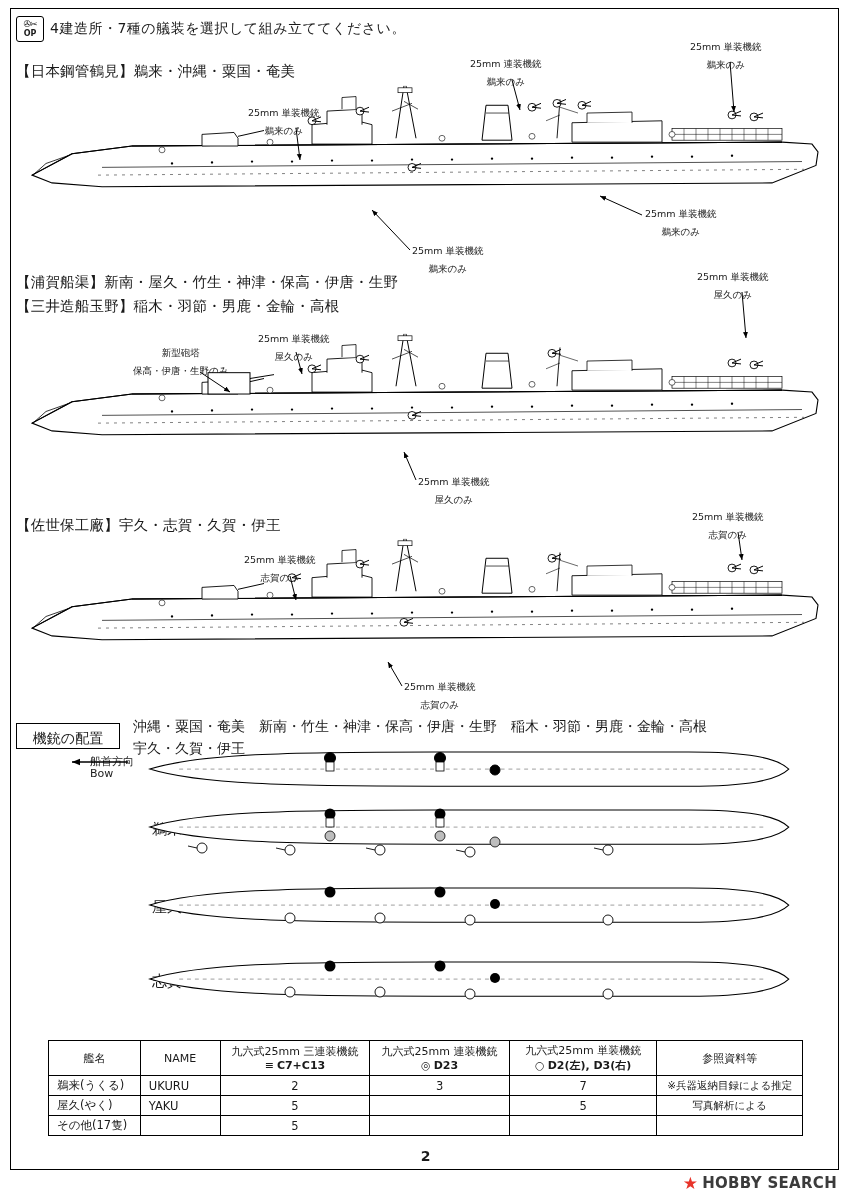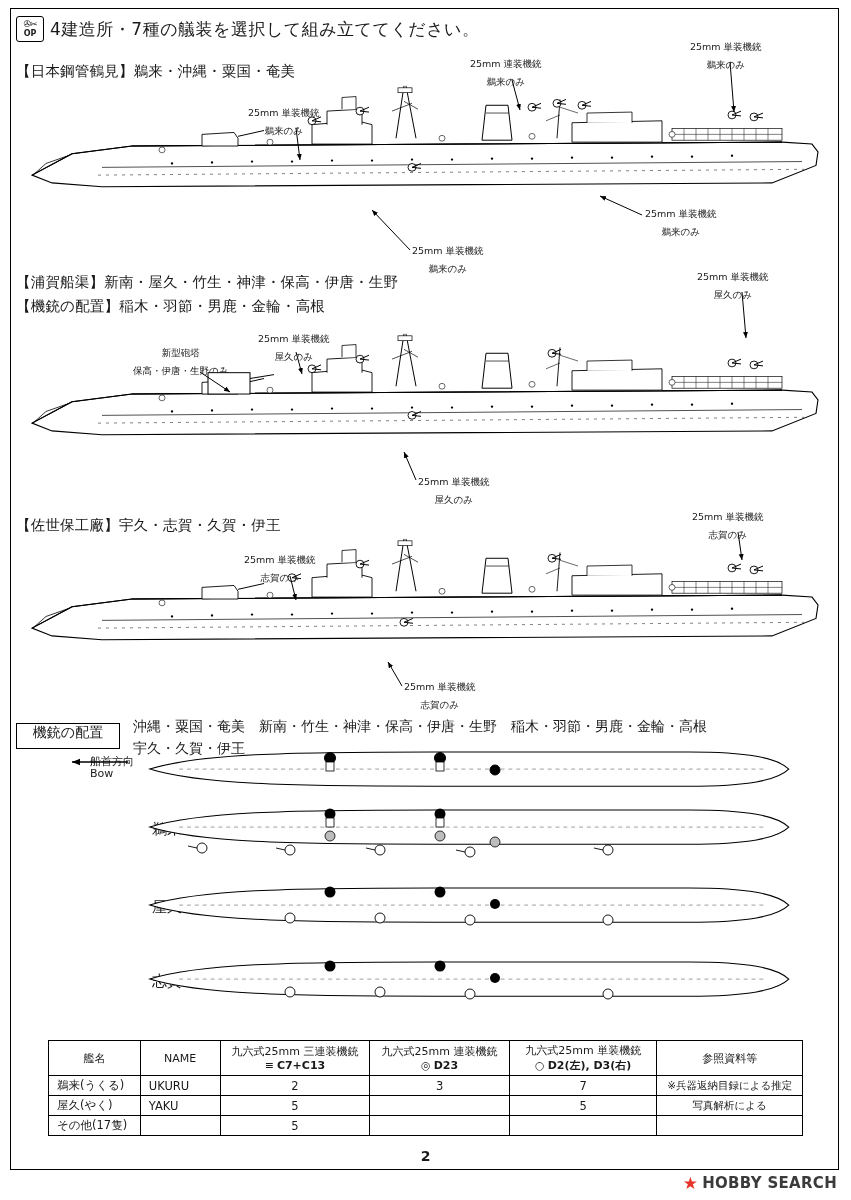--- a/index.html
+++ b/index.html
@@ -56,21 +56,21 @@
     font-size: 9px;
     line-height: 9px;
     letter-spacing: -1px;
   }
   .op-badge .op-text {
     font-size: 8px;
     font-weight: bold;
     line-height: 9px;
   }
   .op-title {
-    font-size: 17px;
+    font-size: 14px;
     letter-spacing: 0.5px;
     white-space: nowrap;
   }
 
   
   .caption {
     position: absolute;
     font-size: 14.5px;
     white-space: nowrap;
     letter-spacing: 0.2px;
@@ -96,21 +96,21 @@
 
   
   .mg-box {
     position: absolute;
     left: 16px;
     top: 723px;
     width: 104px;
     height: 26px;
     border: 1.3px solid #000;
     display: flex;
-    align-items: flex-start;
+    align-items: flex-end;
     justify-content: center;
     font-size: 14px;
     box-sizing: border-box;
   }
   .mg-names {
     position: absolute;
     font-size: 14px;
     white-space: nowrap;
   }
   .bow-label {
@@ -218,21 +218,21 @@
   <div class="callout" style="left:645px; top:205px;">
     <span style="white-space:pre-line;">25mm 単装機銃
 鵜来のみ</span>
   </div>
   <div class="callout" style="left:412px; top:242px;">
     <span style="white-space:pre-line;">25mm 単装機銃
 鵜来のみ</span>
   </div>
 
   <div class="caption" style="left:16px; top:273px;">【浦賀船渠】新南・屋久・竹生・神津・保高・伊唐・生野</div>
-  <div class="caption" style="left:16px; top:297px;">【機銃の配置】稲木・羽節・男鹿・金輪・高根</div>
+  <div class="caption" style="left:16px; top:297px;">【三井造船玉野】稲木・羽節・男鹿・金輪・高根</div>
 
   <div class="callout" style="left:133px; top:344px;">
     <span style="white-space:pre-line;">新型砲塔
 保高・伊唐・生野のみ</span>
   </div>
   <div class="callout" style="left:258px; top:330px;">
     <span style="white-space:pre-line;">25mm 単装機銃
 屋久のみ</span>
   </div>
   <div class="callout" style="left:697px; top:268px;">

